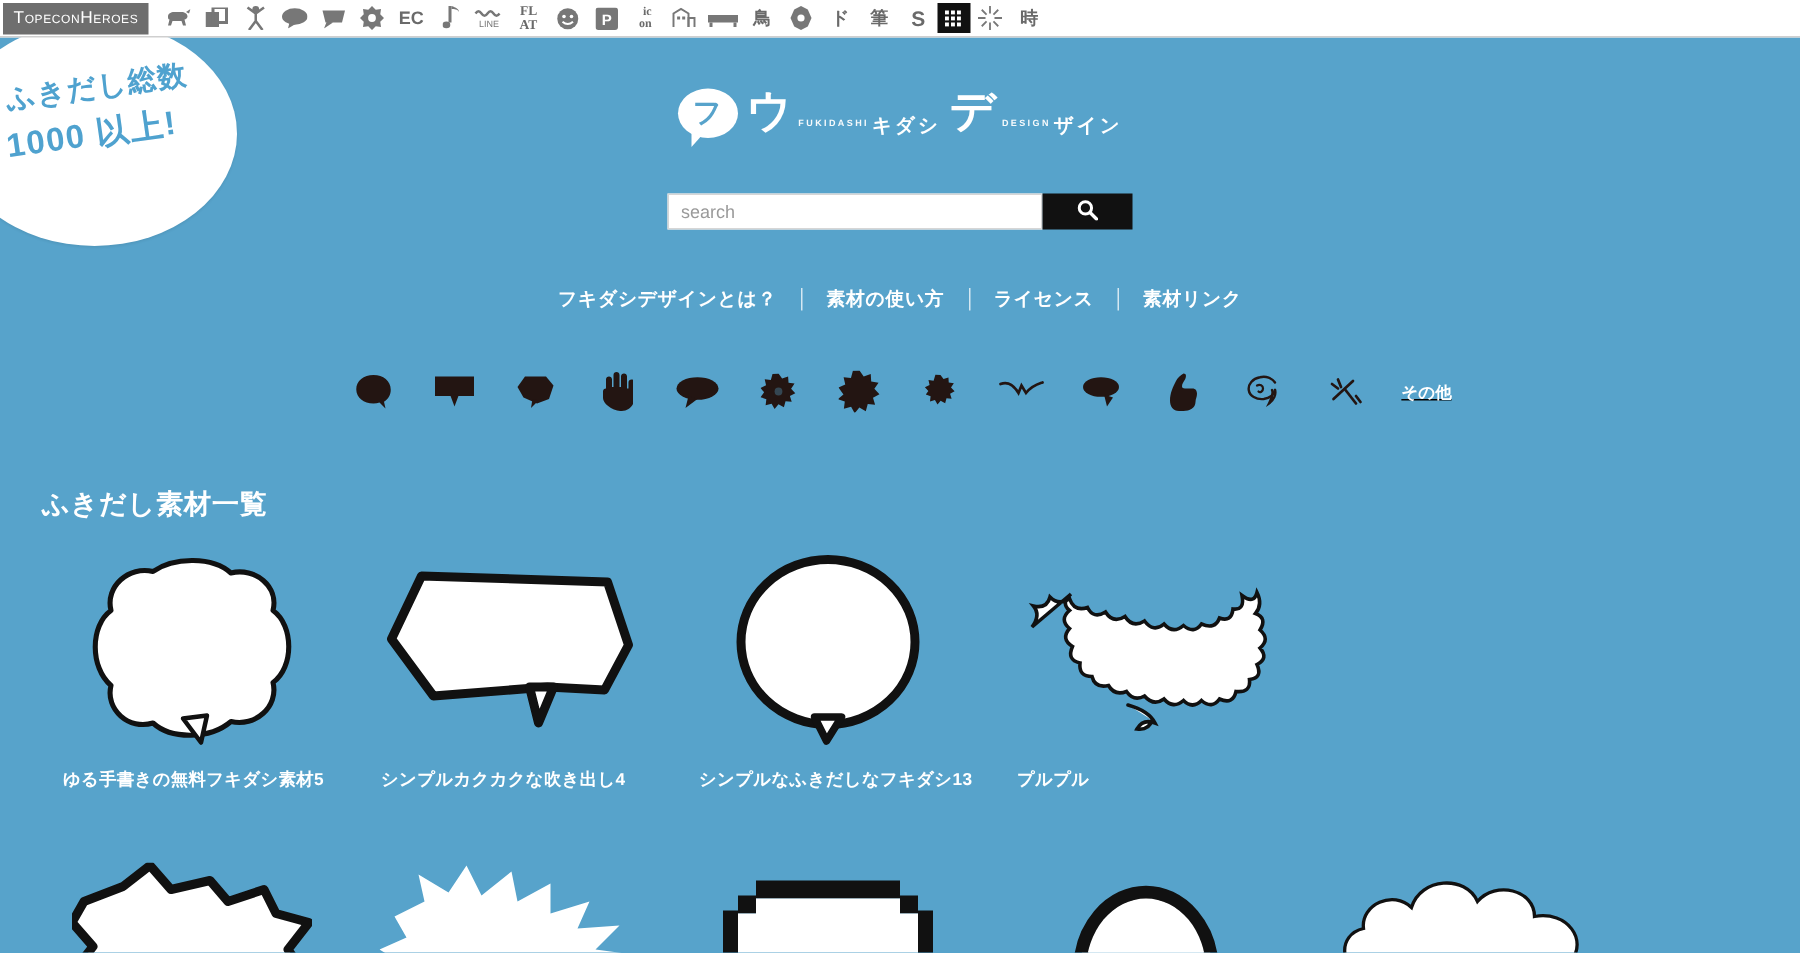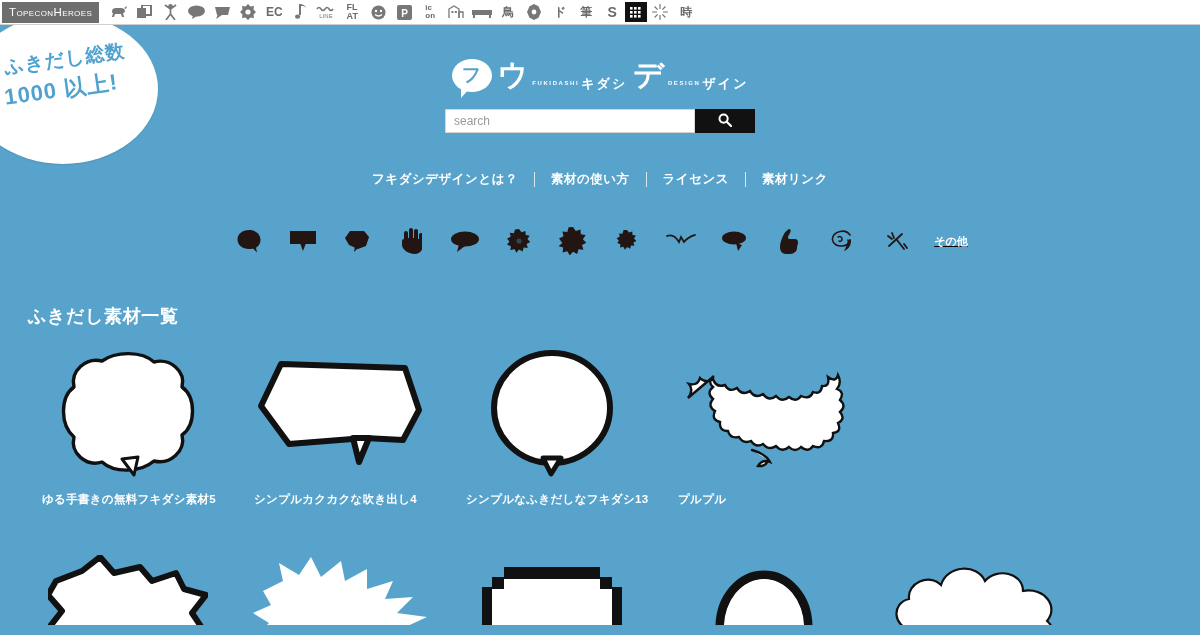--- a/index.html
+++ b/index.html
@@ -41,21 +41,21 @@
     font-size: 13px;
     flex: 0 0 auto;
   }
   .tb-icon svg { display: block; }
   .tb-icon.boxed {
     background: #111;
     color: #fff;
     width: 22px; height: 20px;
   }
   .tb-txt { font-weight: bold; font-size: 12px; color: #6a6a6a; }
-  .tb-txt.small { font-size: 8px; line-height: 8px; text-align: left; }
+  .tb-txt.small { font-size: 8px; line-height: 8px; text-align: right; font-family: Liberation Serif, serif; }
 
   
   #corner-bubble {
     position: absolute;
     left: -32px; top: 14px;
     width: 190px; height: 150px;
     background: #ffffff;
     border-radius: 50%;
     z-index: 30;
     box-shadow: 0 1px 2px rgba(0,0,0,.08);
@@ -108,21 +108,21 @@
   }
   #logo .big { font-size: 30px; letter-spacing: 1px; }
   #logo .sub { font-size: 13px; letter-spacing: 2px; margin-left: 2px; }
   #logo .tiny {
     font-size: 6px; letter-spacing: 1.6px;
     margin: 0 0 4px 3px; opacity: .95;
   }
 
   
   #search-row {
-    margin-top: 8px;
+    margin-top: 28px;
     display: flex; justify-content: center;
   }
   #search-wrap { display: flex; }
   #search-input {
     width: 250px; height: 24px;
     border: 1px solid #d6d6d6;
     background: #fff;
     padding: 0 8px;
     font-size: 12px;
     color: #333;

